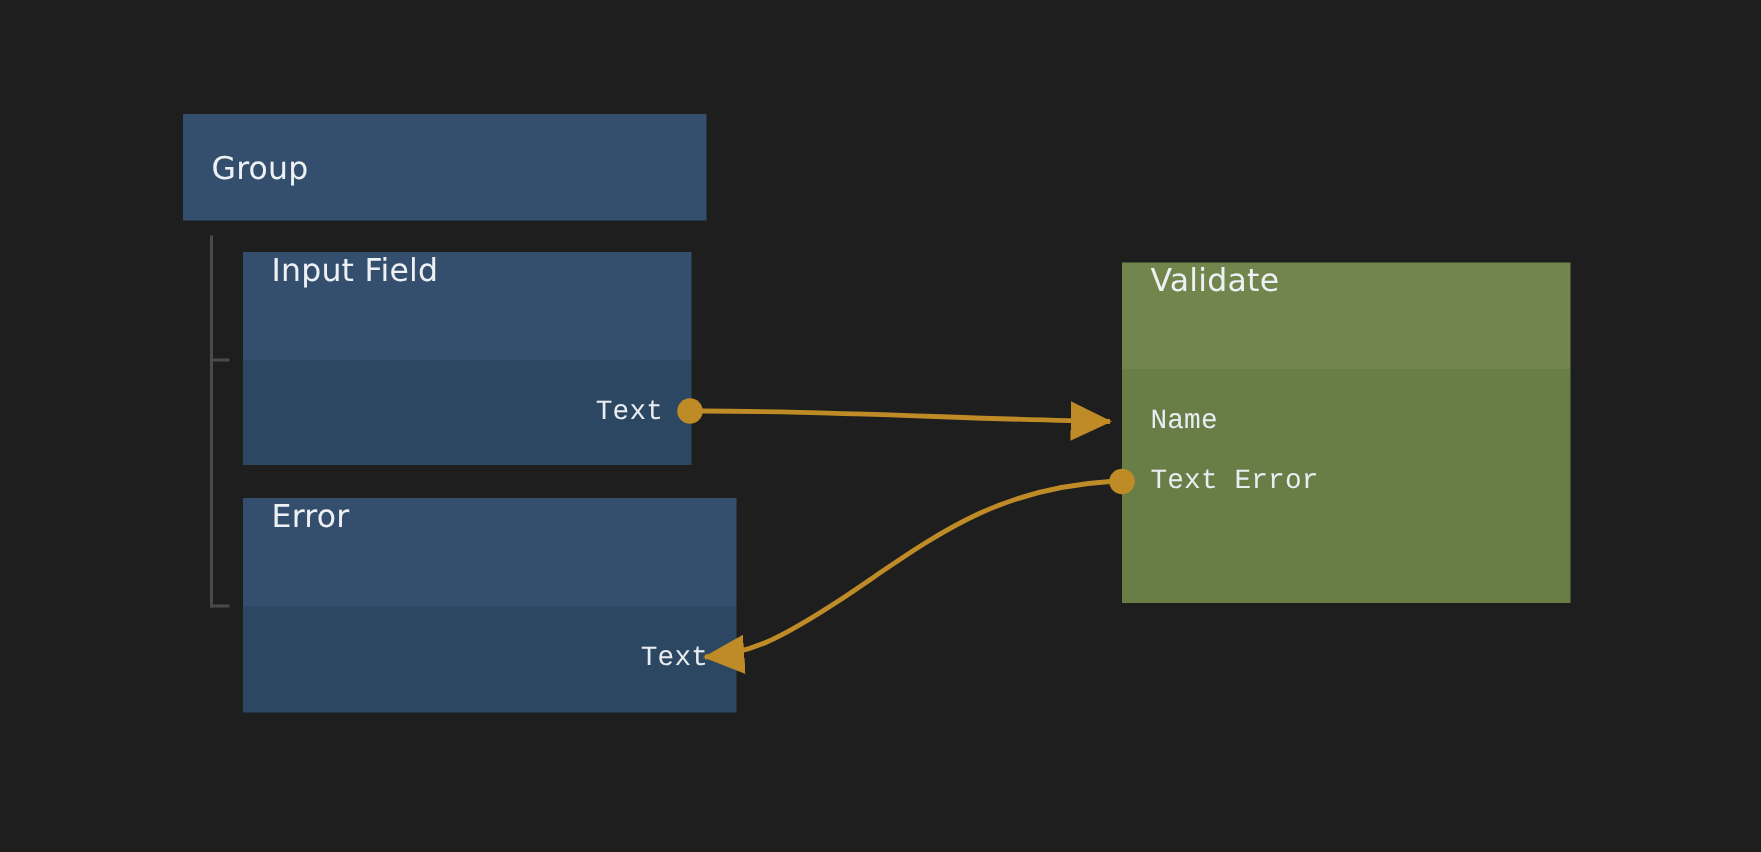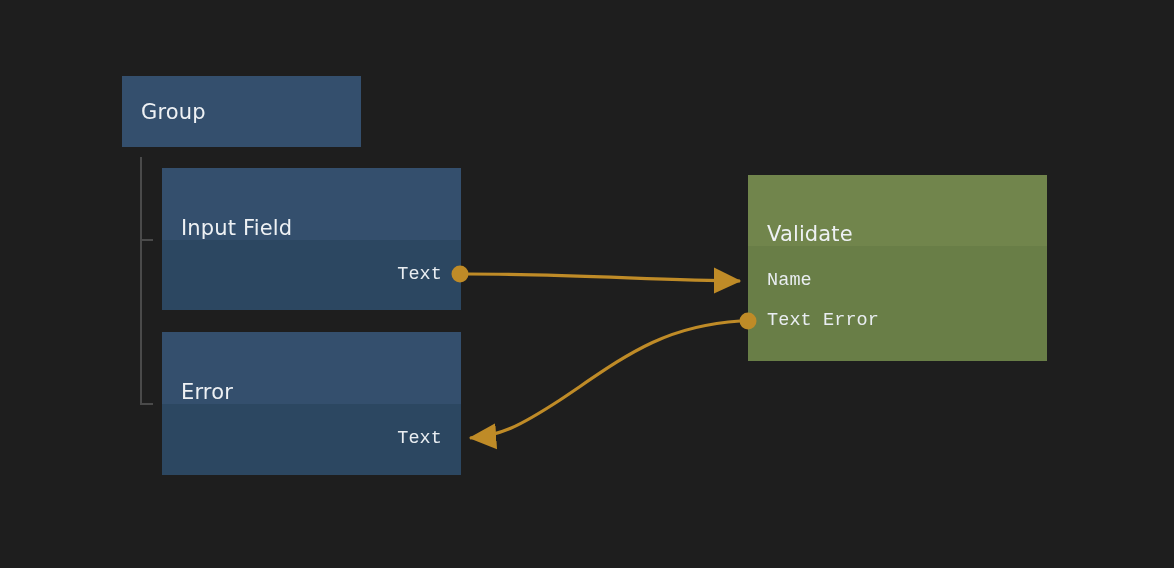--- a/index.html
+++ b/index.html
@@ -23,21 +23,21 @@
   
   .node {
     position: absolute;
     box-sizing: border-box;
     display: flex;
     flex-direction: column;
   }
   .node-header {
     box-sizing: border-box;
     display: flex;
-    align-items: flex-end;
+    align-items: flex-start;
     padding-left: 19px;
     color: #eef1f4;
     font-size: 21px;
     font-weight: 400;
     letter-spacing: .15px;
     white-space: nowrap;
   }
   .node-body {
     box-sizing: border-box;
     position: relative;
@@ -110,47 +110,47 @@
 </style>
 </head>
 <body>
 
 <div id="canvas">
 
   <div class="tree-trunk" style="left:140px; top:157px; width:2px; height:248px;"></div>
   <div class="tree-branch" style="left:140px; top:239px; width:13px; height:2px;"></div>
   <div class="tree-branch" style="left:140px; top:403px; width:13px; height:2px;"></div>
 
-  <div class="group-node" style="left:122px; top:76px; width:239px; height:71px;">
+  <div class="group-node" style="left:122px; top:76px; width:349px; height:71px;">
     <span>Group</span>
   </div>
 
   <div class="node blue" style="left:162px; top:168px; width:299px; height:142px;">
     <div class="node-header" style="height:72px;">
       <span>Input Field</span>
     </div>
     <div class="node-body">
       <div class="port-row out" style="top:22px;">
         <span class="port-label">Text</span>
       </div>
     </div>
   </div>
 
-  <div class="node blue" style="left:162px; top:332px; width:299px; height:143px;">
+  <div class="node blue" style="left:162px; top:332px; width:329px; height:143px;">
     <div class="node-header" style="height:72px;">
       <span>Error</span>
     </div>
     <div class="node-body">
       <div class="port-row out" style="top:22px;">
         <span class="port-label">Text</span>
       </div>
     </div>
   </div>
 
-  <div class="node green" style="left:748px; top:175px; width:299px; height:186px;">
+  <div class="node green" style="left:748px; top:175px; width:299px; height:227px;">
     <div class="node-header" style="height:71px;">
       <span>Validate</span>
     </div>
     <div class="node-body">
       <div class="port-row in" style="top:22px;text-align:right;">
         <span class="port-label">Name</span>
       </div>
       <div class="port-row in" style="top:62px;">
         <span class="port-label">Text Error</span>
       </div>

